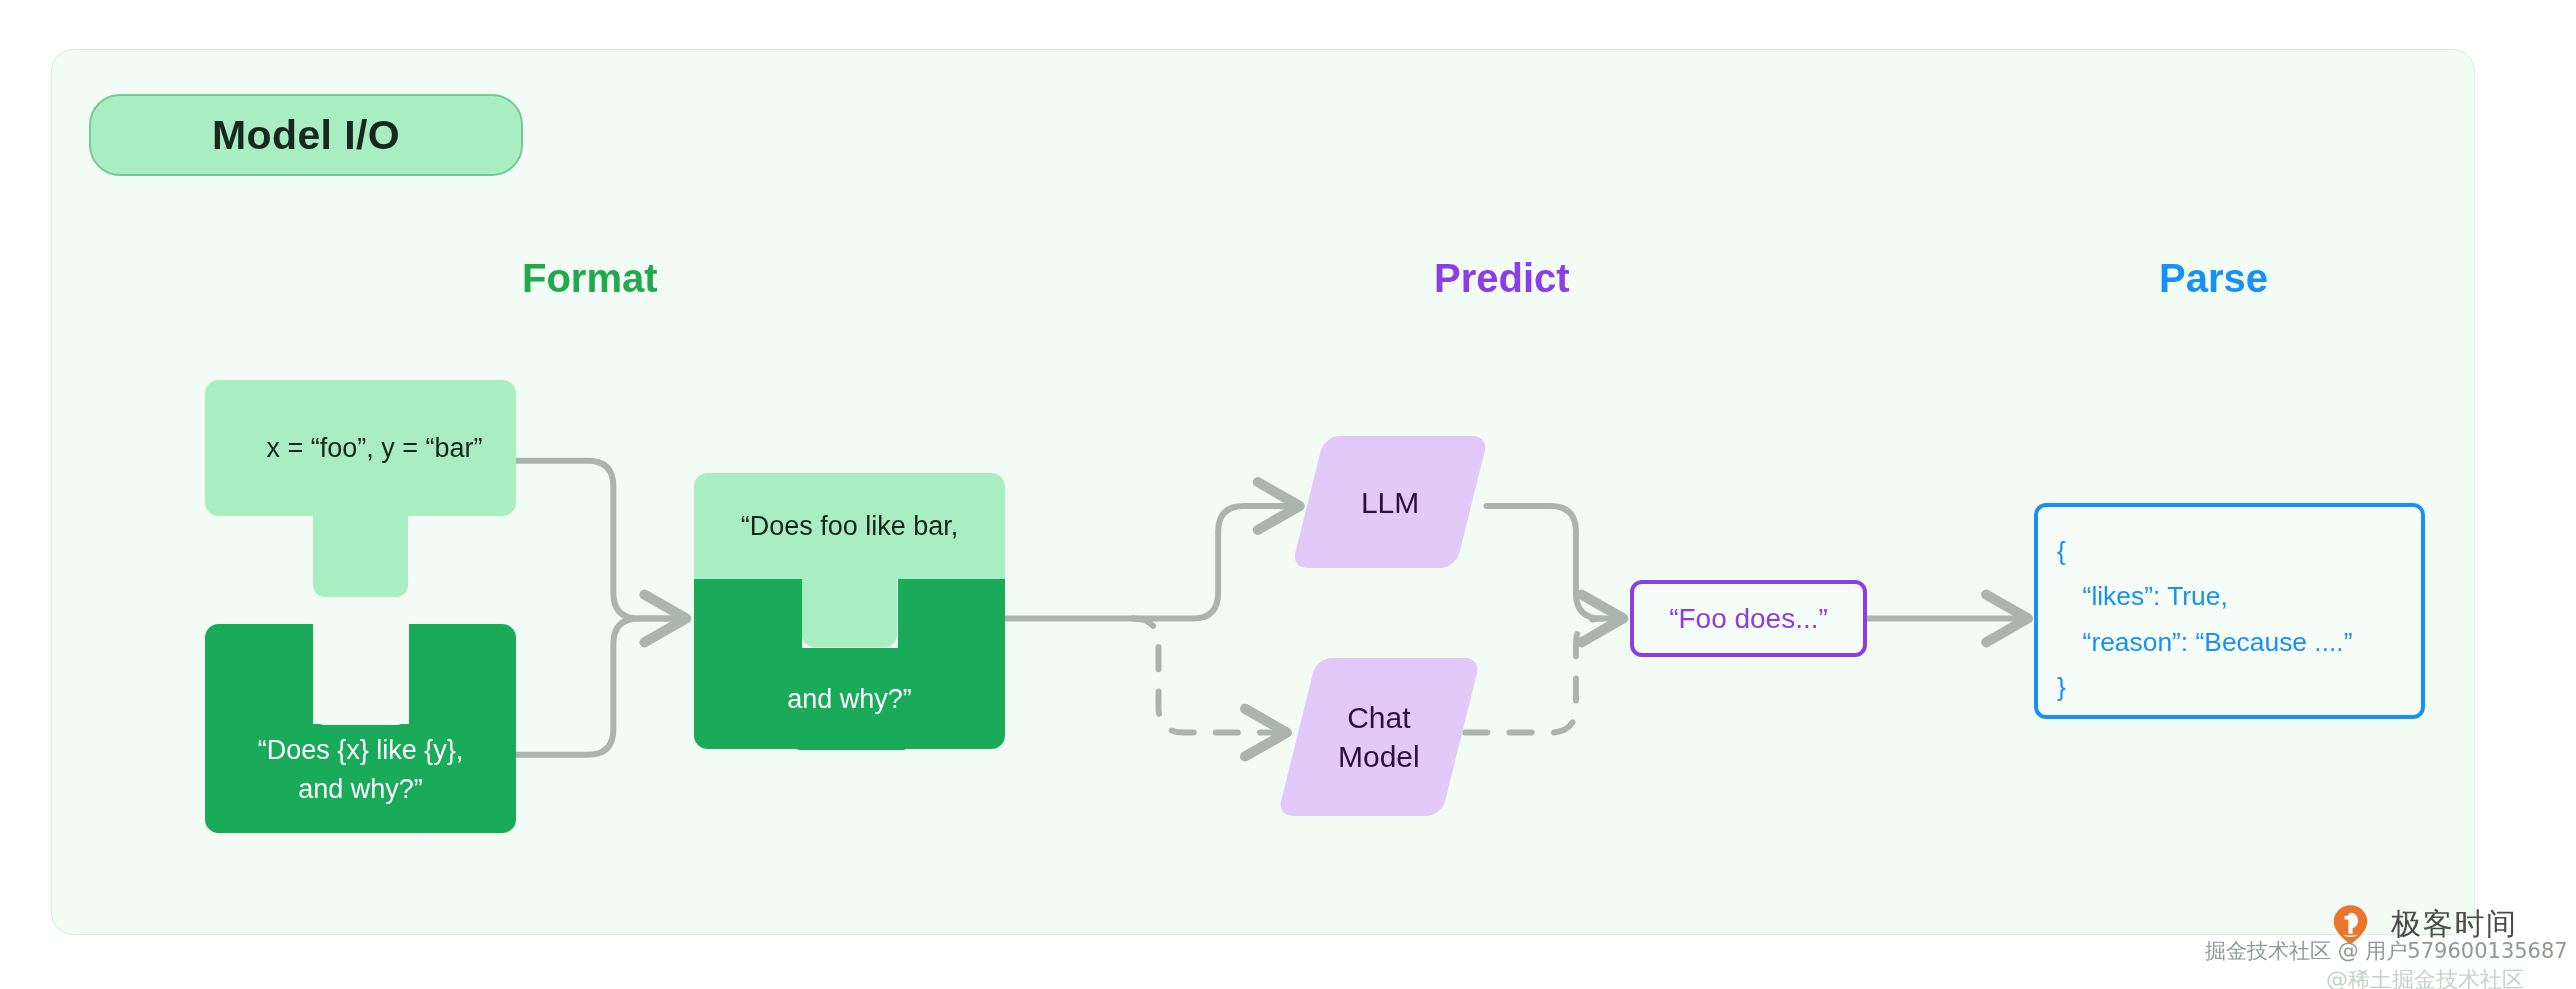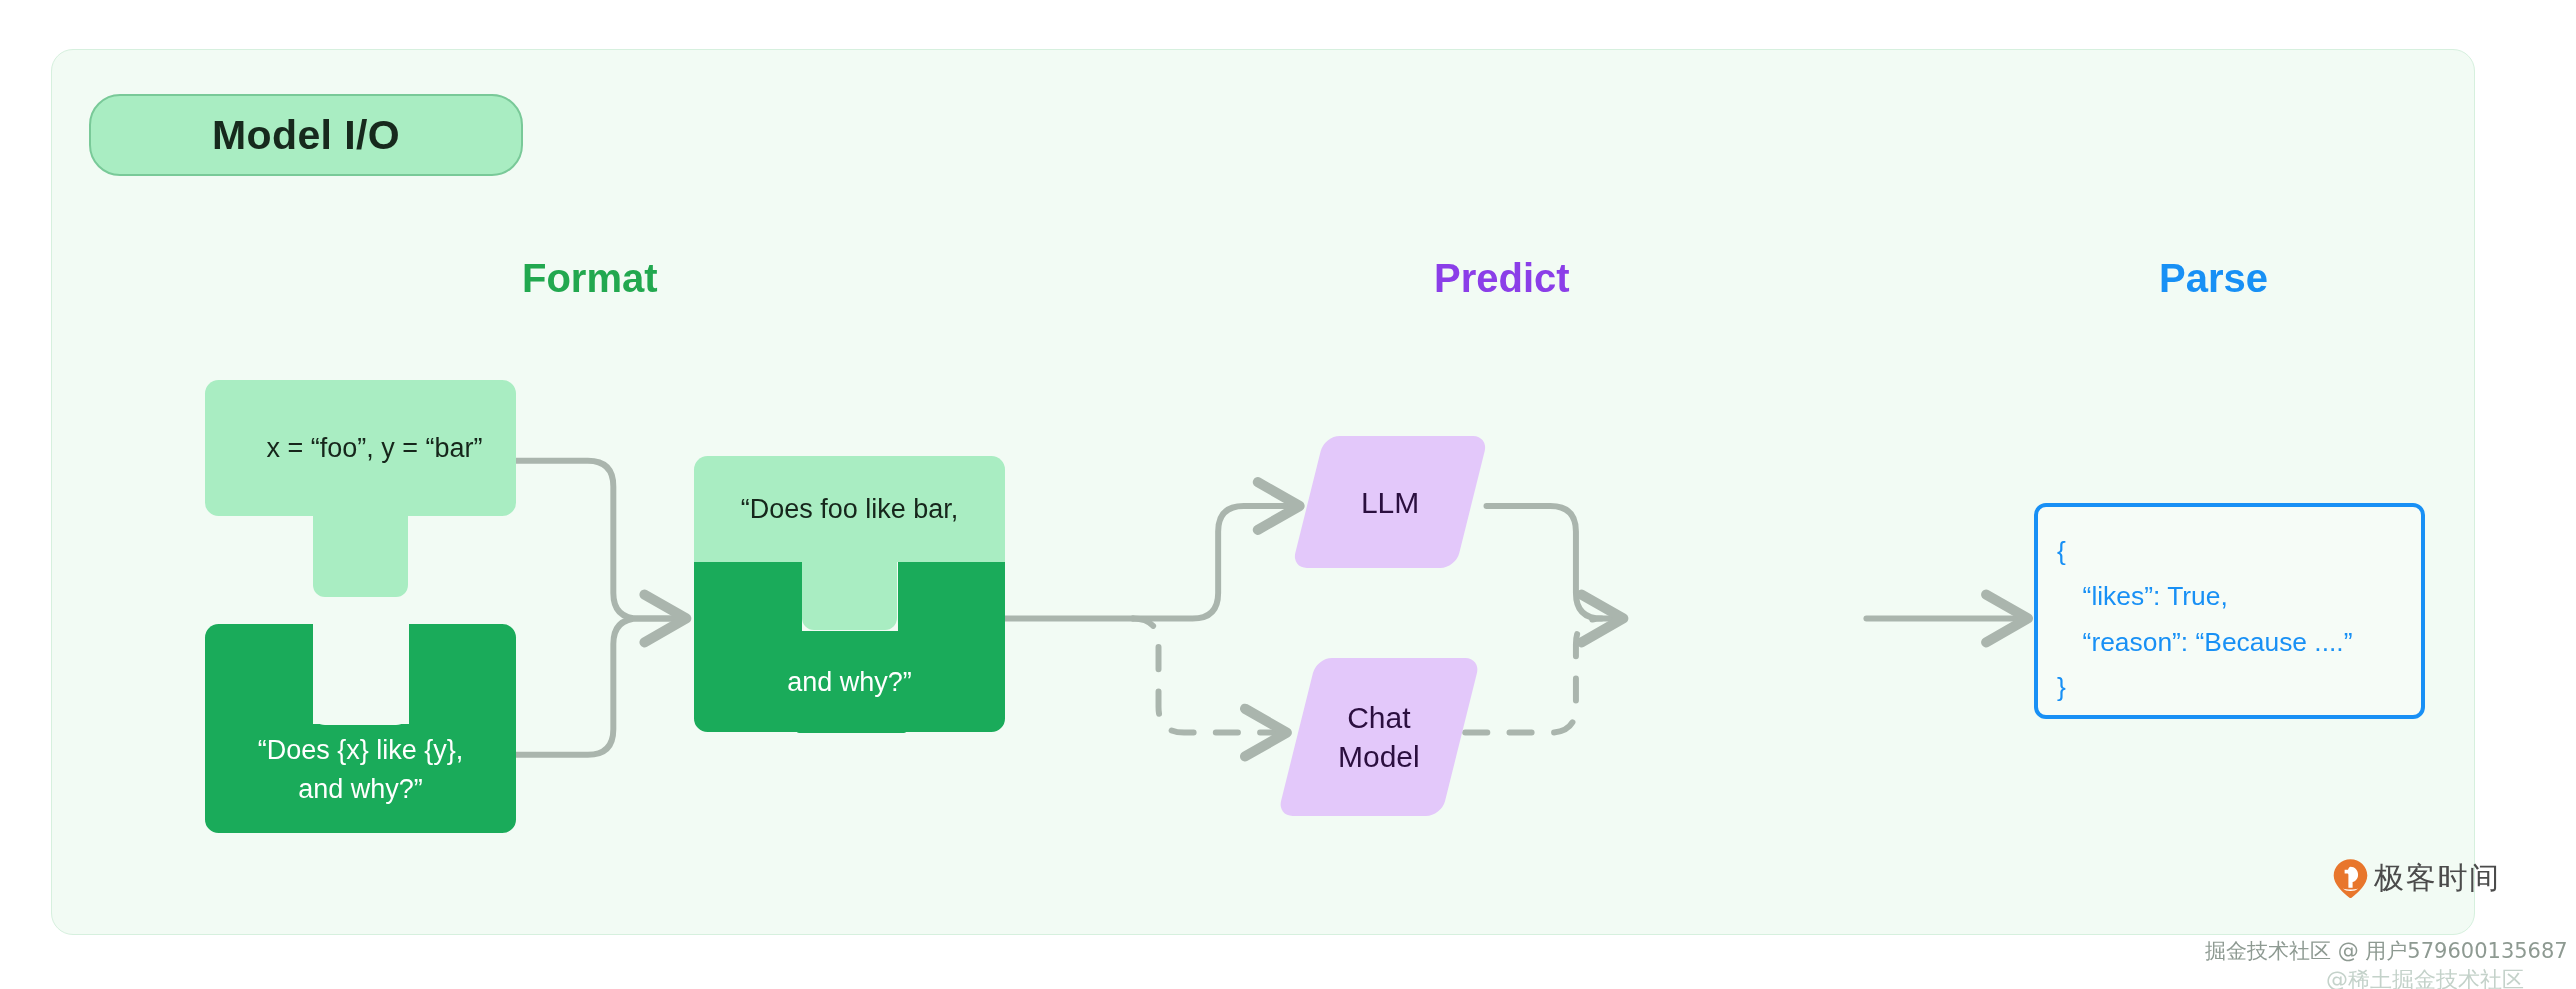--- a/index.html
+++ b/index.html
@@ -44,21 +44,21 @@
 
   
   #piece-tpl{left:205px;top:624px;width:311px;height:209px;padding-left:35px;}
   #piece-tpl .seg-l{left:0;top:0;width:108px;height:209px;border-radius:13.6px 0 0 13.6px;}
   #piece-tpl .seg-r{left:204px;top:0;width:107px;height:209px;border-radius:0 13.6px 13.6px 0;}
   #piece-tpl .seg-b{left:102px;top:100px;width:111px;height:109px;border-radius:0 0 3.4px 3.4px;}
   #piece-tpl .notch-fill{left:108px;top:0;width:95px;height:101px;background:#f2fbf4;border-radius:0 0 12px 12px;}
   #piece-tpl .txt{left:0;top:82px;width:311px;height:127px;font-size:27px;background:transparent;color:#ffffff;}
 
   
-  #piece-merged{left:694px;top:456px;width:311px;height:277px;}
+  #piece-merged{left:694px;top:473px;width:311px;height:277px;}
   #piece-merged .top{left:0;top:0;width:311px;height:106px;border-radius:13.6px 13.6px 0 0;font-size:27px;}
   #piece-merged .tab{left:108px;top:106px;width:95px;height:68px;border-radius:0 0 12px 12px;}
   #piece-merged .seg-l{left:0;top:106px;width:108px;height:170px;border-radius:0 0 0 13.6px;}
   #piece-merged .seg-r{left:204px;top:106px;width:107px;height:170px;border-radius:0 0 13.6px 0;}
   #piece-merged .seg-b{left:102px;top:175px;width:111px;height:102px;border-radius:0 0 3.4px 3.4px;}
   #piece-merged .txt{left:0;top:175px;width:311px;height:102px;font-size:27px;background:transparent;color:#ffffff;}
 
   
   .para{position:absolute;background:#e3c8fa;border-radius:15.3px;
         transform:skewX(-14deg);display:flex;align-items:center;justify-content:center;}
@@ -73,21 +73,21 @@
   #box-output .lbl{font-size:28px;color:#8b3ee8;}
   #box-json{left:2034px;top:503px;width:391px;height:216px;border:4.3px solid #1890f5;border-radius:12px;
             display:block;padding:22px 0 0 19px;}
   #box-json .jl{font-size:26.4px;color:#1890f5;line-height:1.72;white-space:pre;}
   #box-json .ind{padding-left:25.6px;}
 
   
   .wires{position:absolute;left:0;top:0;width:2576px;height:989px;pointer-events:none;}
 
   
-  .logo{position:absolute;left:2332px;top:858px;display:flex;align-items:flex-end;gap:5px;}
+  .logo{position:absolute;left:2332px;top:904px;display:flex;align-items:flex-end;gap:22px;}
   .logo .mark{width:37px;height:41px;position:relative;}
   .logo .logo-txt{font-size:30px;color:#4b4b4b;font-family:"DejaVu Sans",sans-serif;letter-spacing:1.7px;}
   .wm{position:absolute;color:#9aa59e;font-family:"DejaVu Sans",sans-serif;white-space:nowrap;}
   #wm1{left:2199px;top:937px;font-size:21px;color:#8e9a92;margin-left:6px;}
   #wm2{left:2326px;top:965px;font-size:22px;color:#c4d2ca;}
 </style>
 </head>
 <body>
 
 <div class="stage">
@@ -159,20 +159,23 @@
 
   <div class="para" id="shape-llm">
     <div class="lbl">LLM</div>
   </div>
 
   <div class="para" id="shape-chat">
     <div class="lbl">Chat
 Model</div>
   </div>
 
+  <div class="obox" id="box-output">
+    <div class="lbl">“Foo does...”</div>
+  </div>
 
   <div class="obox" id="box-json">
     <div class="jl">{</div>
     <div class="jl ind">“likes”: True,</div>
     <div class="jl ind">“reason”: “Because ....”</div>
     <div class="jl">}</div>
   </div>
 
   <div class="logo">
     <div class="mark">

